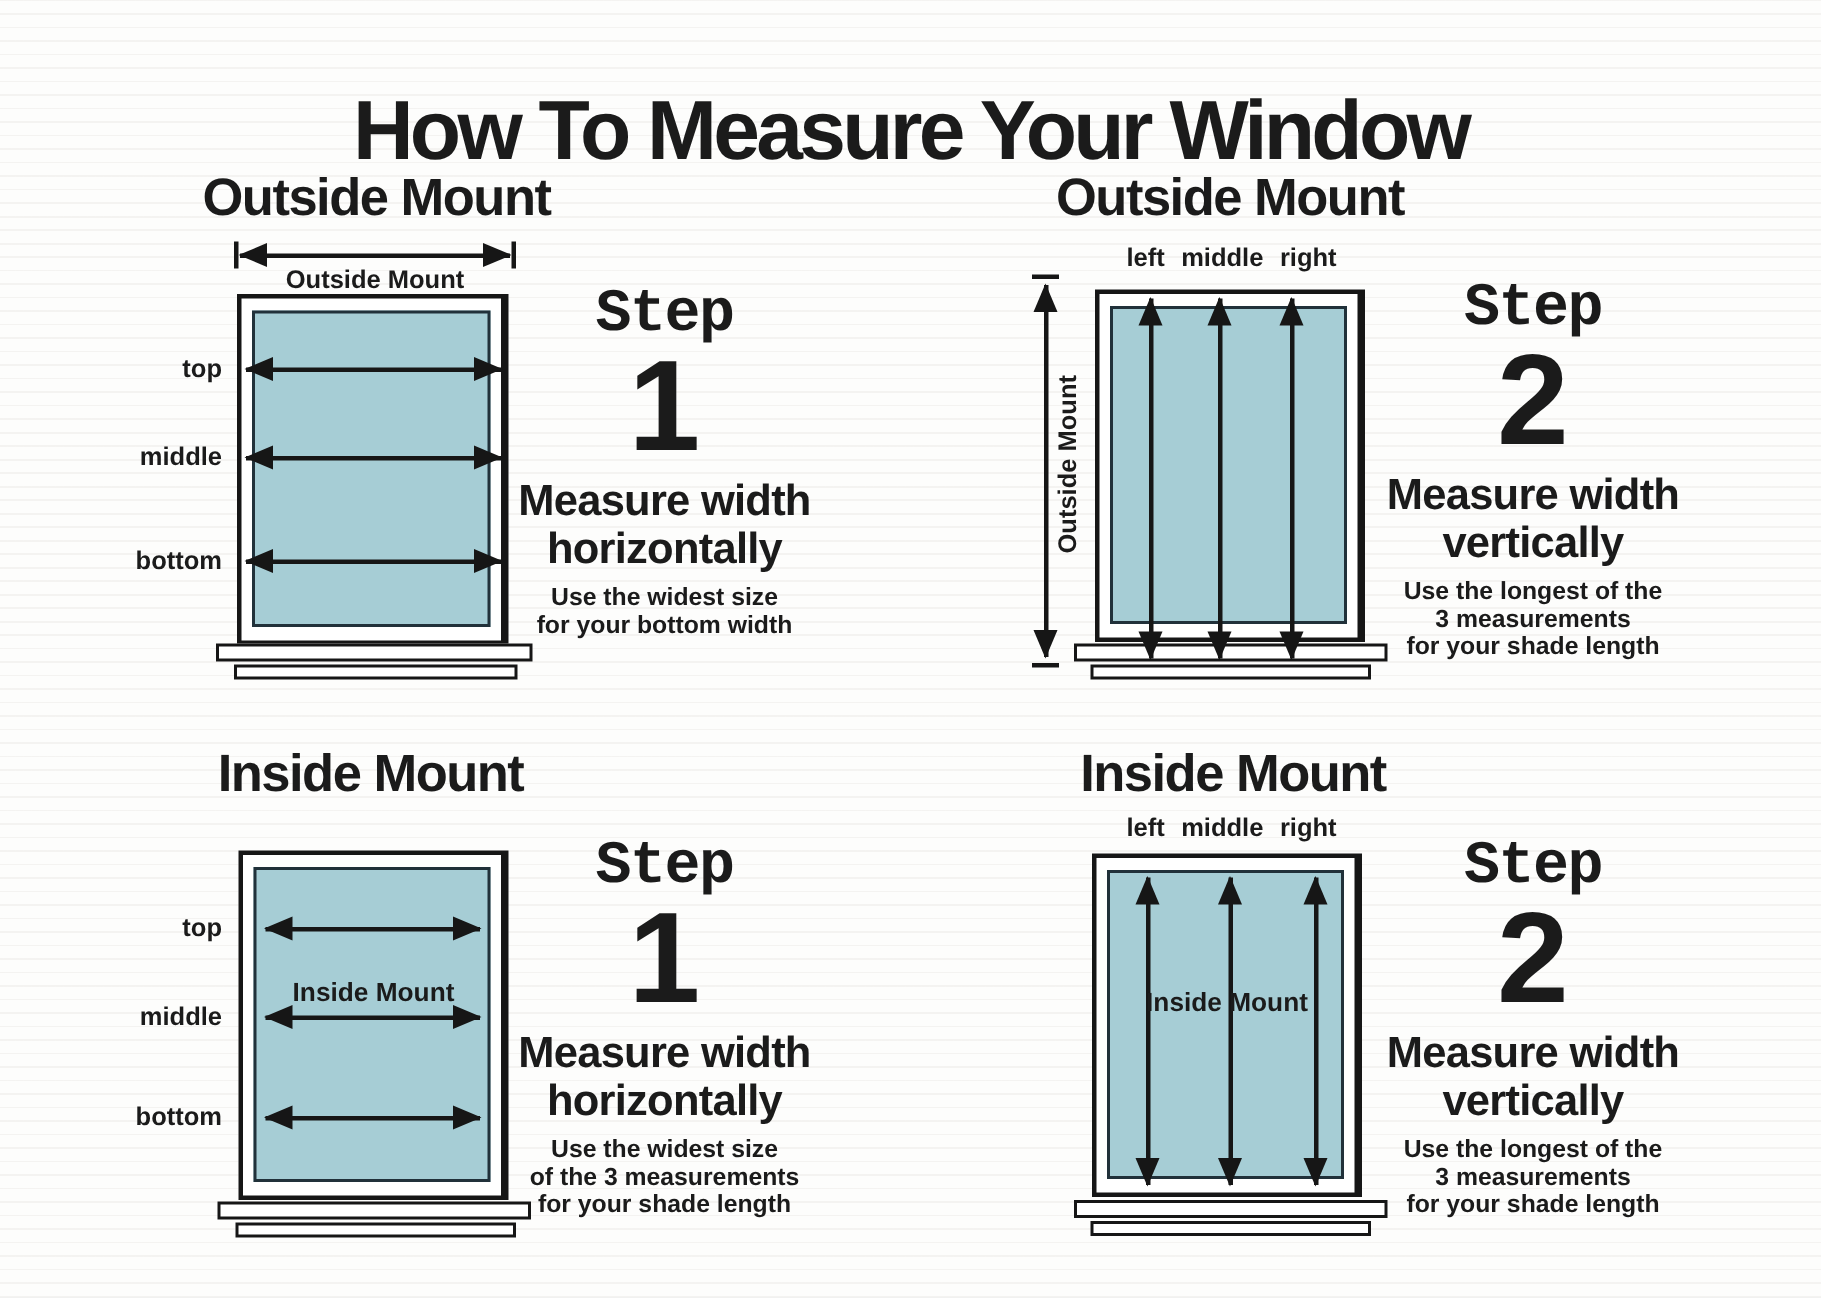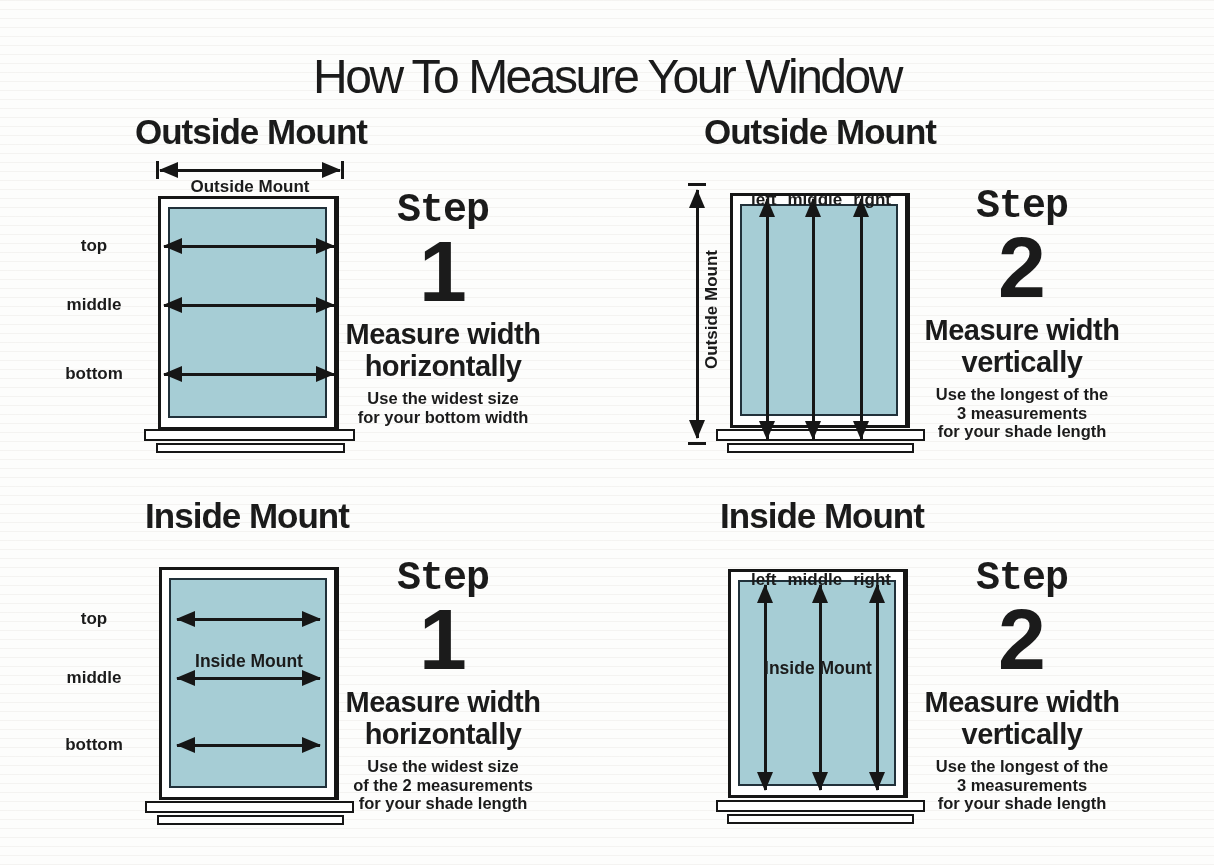--- a/index.html
+++ b/index.html
@@ -3,21 +3,21 @@
 <meta charset="utf-8">
 <style>
   html,body{margin:0;padding:0;background:#e8e8e8;}
   .page{
     position:relative;width:1214px;height:865px;margin:0 auto;
     background:#fdfdfc;
     background-image:repeating-linear-gradient(180deg, rgba(165,155,145,0.10) 0 1px, transparent 1px 9px);
     font-family:"Liberation Sans", sans-serif;color:#1b1b1b;overflow:hidden;
   }
   .title{position:absolute;left:0;top:20px;width:100%;text-align:center;
-    font-size:48px;font-weight:normal;letter-spacing:-2.5px;line-height:1.05;}
+    font-size:56px;font-weight:bold;letter-spacing:-2.5px;line-height:1.05;}
   .qhead{position:absolute;margin:0;font-size:35px;font-weight:bold;text-align:center;letter-spacing:-1px;}
   .frame{position:absolute;background:#ffffff;border:3px solid #161616;border-right-width:5px;box-sizing:border-box;z-index:1;}
   .shade{position:absolute;left:7px;right:7px;top:8px;bottom:9px;background:#a6cdd5;border:2px solid #21313a;}
   .sill{position:absolute;background:#ffffff;border:2px solid #161616;box-sizing:border-box;z-index:2;}
   
   .harrow{position:absolute;height:18px;z-index:5;}
   .harrow .shaft{position:absolute;left:2px;right:2px;top:7.5px;height:3px;background:#161616;}
   .harrow .head-left{position:absolute;left:1px;top:1px;width:0;height:0;
     border-top:8px solid transparent;border-bottom:8px solid transparent;border-right:19px solid #161616;}
   .harrow .head-right{position:absolute;right:1px;top:1px;width:0;height:0;
@@ -28,22 +28,22 @@
   .varrow{position:absolute;width:18px;z-index:5;}
   .varrow .shaft{position:absolute;top:2px;bottom:2px;left:7.5px;width:3px;background:#161616;}
   .varrow .head-up{position:absolute;top:1px;left:1px;width:0;height:0;
     border-left:8px solid transparent;border-right:8px solid transparent;border-bottom:19px solid #161616;}
   .varrow .head-down{position:absolute;bottom:1px;left:1px;width:0;height:0;
     border-left:8px solid transparent;border-right:8px solid transparent;border-top:19px solid #161616;}
   .varrow .tick-t{position:absolute;top:-5px;left:0;width:18px;height:3px;background:#161616;}
   .varrow .tick-b{position:absolute;bottom:-5px;left:0;width:18px;height:3px;background:#161616;}
 
   .small-label{position:absolute;font-size:17px;font-weight:bold;z-index:6;line-height:1.15;}
-  .row-label{text-align:center;width:108px;}
-  .col-labels{display:flex;justify-content:center;gap:11px;text-align:center;margin-top:28px;}
+  .row-label{text-align:right;width:108px;}
+  .col-labels{display:flex;justify-content:center;gap:11px;text-align:center;}
   .measure-label{text-align:center;}
   .vlabel{writing-mode:vertical-rl;transform:rotate(180deg);text-align:center;letter-spacing:0;}
   .inner-label{position:absolute;font-size:17.5px;font-weight:bold;text-align:center;z-index:7;}
 
   .step{position:absolute;width:210px;text-align:center;z-index:6;}
   .step-word{font-size:40px;font-weight:bold;line-height:1.05;letter-spacing:-1px;font-family:Liberation Mono, monospace;}
   .step-num{font-size:86px;font-weight:bold;line-height:0.93;}
   .step-line{font-size:29px;font-weight:bold;line-height:1.12;letter-spacing:-0.5px;}
   .step-note{font-size:16.5px;font-weight:bold;line-height:1.13;}
   .gap6{height:6px;}
@@ -190,21 +190,21 @@
     <div class="small-label row-label" style="left:40px;top:735px;">bottom</div>
 
     <div class="step" style="left:338px;top:558px;">
       <div class="step-word">Step</div>
       <div class="step-num">1</div>
       <div class="gap6"></div>
       <div class="step-line">Measure width</div>
       <div class="step-line">horizontally</div>
       <div class="gap6"></div>
       <div class="step-note">Use the widest size</div>
-      <div class="step-note">of the 2 measurements</div>
+      <div class="step-note">of the 3 measurements</div>
       <div class="step-note">for your shade length</div>
     </div>
   </section>
 
   <section>
     <h2 class="qhead" style="left:662px;top:496px;width:320px;">Inside Mount</h2>
 
     <div class="small-label col-labels" style="left:731px;top:542px;width:180px;">
       <span>left</span>
       <span>middle</span>

